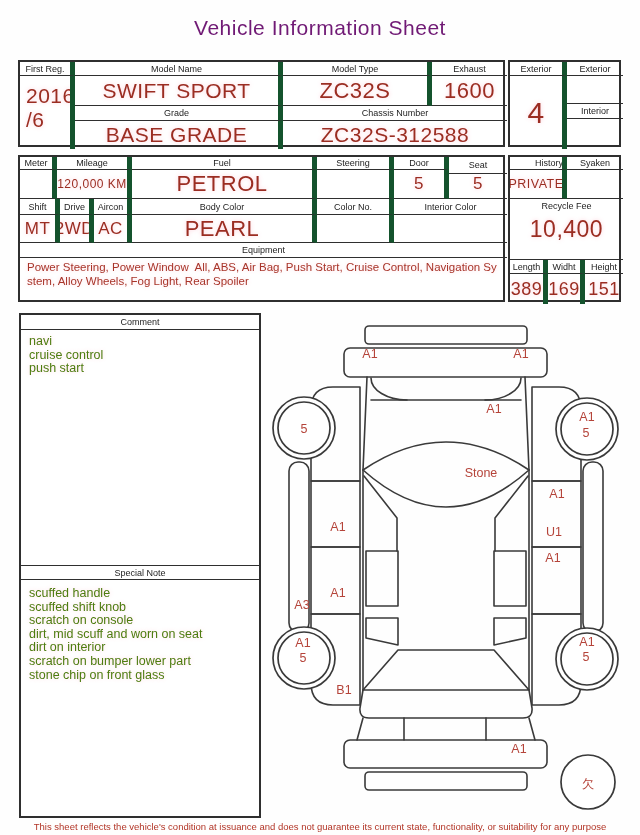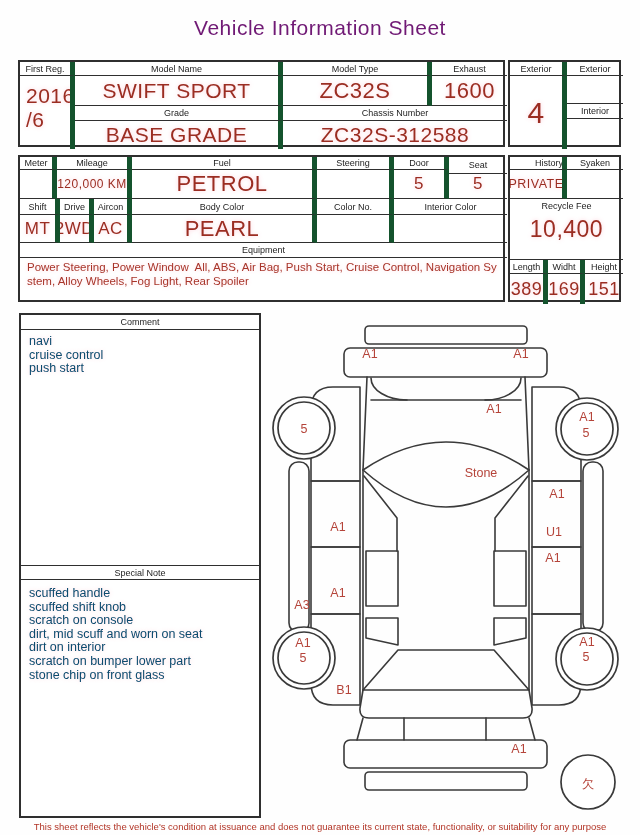--- a/index.html
+++ b/index.html
@@ -19,21 +19,21 @@
   .f18{font-size:18px;} .f20{font-size:21px;} .f21{font-size:21px;}
   .f22{font-size:22px;} .f23{font-size:23px;} .f30{font-size:30px;}
   .firstreg{flex-direction:column;align-items:flex-start;justify-content:flex-start;
             padding:8px 0 0 6px;line-height:1.15;}
   .equip{display:block;text-align:left;padding:2px 7px;font-size:11.5px;line-height:1.25;
          color:#a8352a;white-space:pre-wrap;word-break:break-all;
          text-shadow:0 0 4px rgba(255,135,160,.3);}
   .recycle{flex-direction:column;justify-content:flex-start;padding-top:2px;}
   .recycle .rl{font-size:9px;color:#1d1d1d;}
   .recycle .rv{margin-top:5px;}
-  .redlines{position:absolute;left:8px;top:20px;right:4px;color:#0c4a6e;
+  .redlines{position:absolute;left:8px;top:20px;right:4px;color:#4d7c0f;
             font-size:12.5px;line-height:13.6px;text-shadow:0 0 4px rgba(255,135,160,.3);}
   .disclaimer{position:absolute;left:0;top:821px;width:640px;text-align:center;
               font-size:9.5px;color:#b23527;}
   .ln{fill:none;stroke:#3a3a3a;stroke-width:1.6;stroke-linejoin:round;stroke-linecap:round;}
   .wh{fill:#fff;stroke:#3a3a3a;stroke-width:1.7;}
   .dlabel{fill:#b5443a;font-size:12.5px;text-anchor:middle;
           font-family:"Liberation Sans","DejaVu Sans",sans-serif;}
 </style>
 </head>
 <body>

